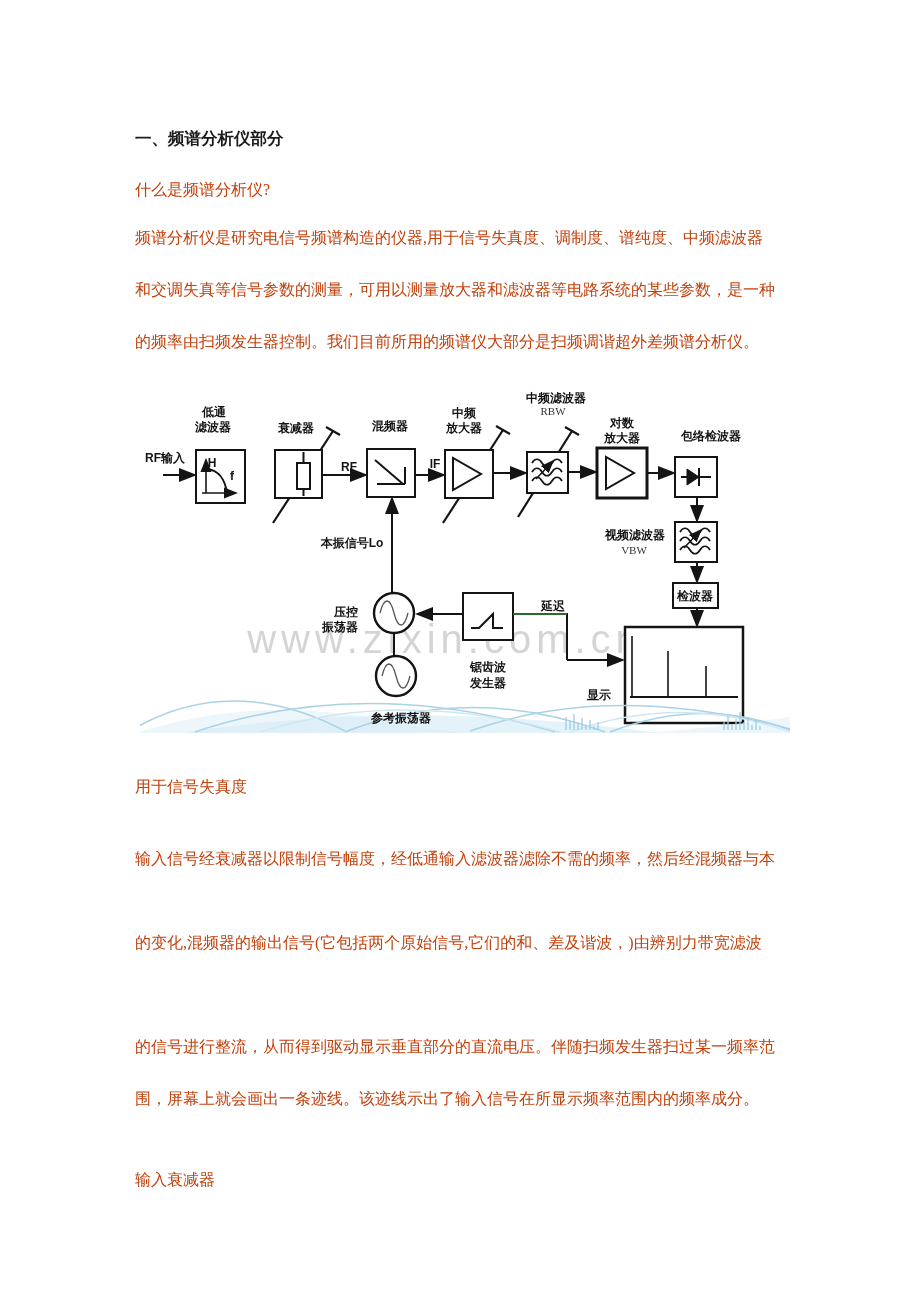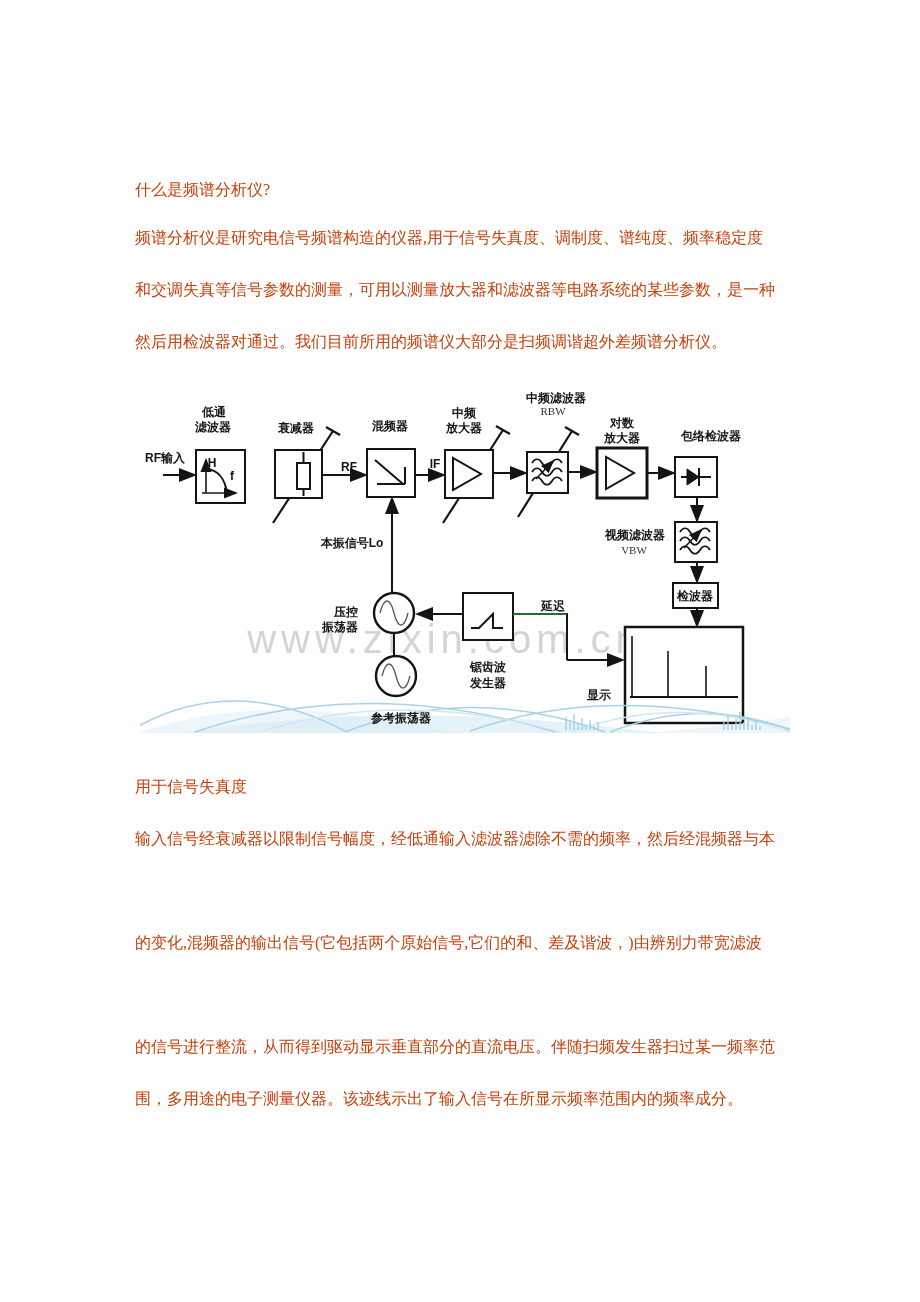--- a/index.html
+++ b/index.html
@@ -13,25 +13,26 @@
   svg text{font-family:"Liberation Sans","DejaVu Sans",sans-serif;}
   .blabel{font-size:12px;font-weight:bold;fill:#141414;}
   .slabel{font-size:11px;fill:#333333;font-family:"Liberation Serif","DejaVu Serif",serif;}
   .wm{font-size:40px;letter-spacing:5px;fill:#b9b9b9;opacity:0.6;}
 </style>
 </head>
 <body>
 
 <div id="page">
 
+  <div class="tline h1" style="top:127px">一、频谱分析仪部分</div>
   <div class="tline" style="top:179px">什么是频谱分析仪?</div>
 
-  <div class="tline" style="top:227px">频谱分析仪是研究电信号频谱构造的仪器,用于信号失真度、调制度、谱纯度、频率稳定度</div>
+  <div class="tline" style="top:227px">频谱分析仪是研究电信号频谱构造的仪器,用于信号失真度、调制度、谱纯度、中频滤波器</div>
   <div class="tline" style="top:279px">和交调失真等信号参数的测量，可用以测量放大器和滤波器等电路系统的某些参数，是一种</div>
-  <div class="tline" style="top:331px">然后用检波器对通过。我们目前所用的频谱仪大部分是扫频调谐超外差频谱分析仪。</div>
+  <div class="tline" style="top:331px">的频率由扫频发生器控制。我们目前所用的频谱仪大部分是扫频调谐超外差频谱分析仪。</div>
 
   <div id="diagram-wrap">
     <svg width="650" height="350" viewBox="0 0 650 350">
       <defs>
         <marker id="ah" markerWidth="9" markerHeight="8" refX="7" refY="3.5" orient="auto">
           <path d="M0,0 L9,3.5 L0,7 Z" fill="#141414"></path>
         </marker>
       </defs>
 
       <text class="wm" x="305" y="270" text-anchor="middle">www.zixin.com.cn</text>
@@ -165,18 +166,19 @@
         <text class="blabel" x="218" y="248" text-anchor="end">振荡器</text>
         <text class="blabel" x="261" y="339">参考振荡器</text>
         <text class="blabel" x="348" y="288">锯齿波</text>
         <text class="blabel" x="348" y="304">发生器</text>
         <text class="blabel" x="413" y="227">延迟</text>
       </g>
     </svg>
   </div>
 
   <div class="tline" style="top:776px">用于信号失真度</div>
-  <div class="tline" style="top:828px">输入信号经衰减器以限制信号幅度，经低通输入滤波器滤除不需的频率，然后经混频器与本</div>
+  <div class="tline" style="top:848px">输入信号经衰减器以限制信号幅度，经低通输入滤波器滤除不需的频率，然后经混频器与本</div>
   <div class="tline" style="top:932px">的变化,混频器的输出信号(它包括两个原始信号,它们的和、差及谐波，)由辨别力带宽滤波</div>
   <div class="tline" style="top:1036px">的信号进行整流，从而得到驱动显示垂直部分的直流电压。伴随扫频发生器扫过某一频率范</div>
-  <div class="tline" style="top:1088px">围，多用途的电子测量仪器。该迹线示出了输入信号在所显示频率范围内的频率成分。</div>
+  <div class="tline" style="top:1088px">围，屏幕上就会画出一条迹线。该迹线示出了输入信号在所显示频率范围内的频率成分。</div>
+  <div class="tline" style="top:1169px">输入衰减器</div>
 
 </div>
 
 </body></html>

